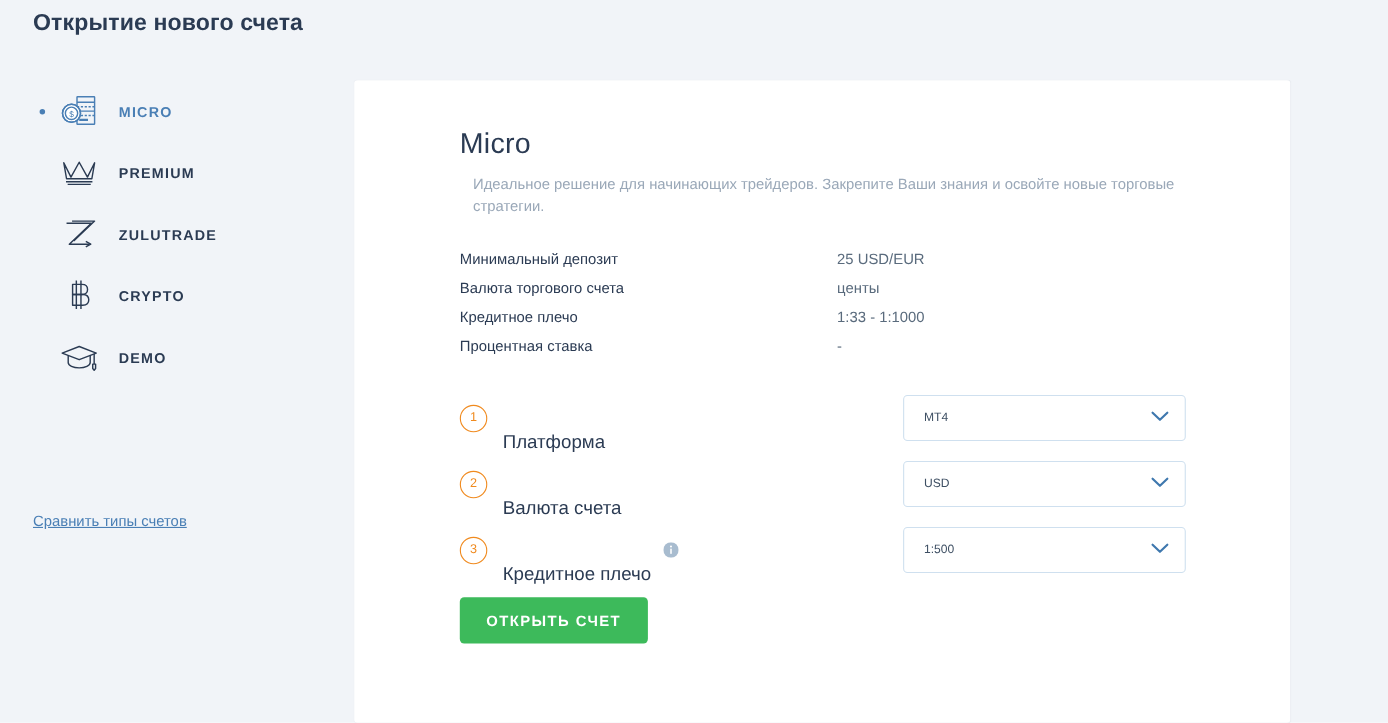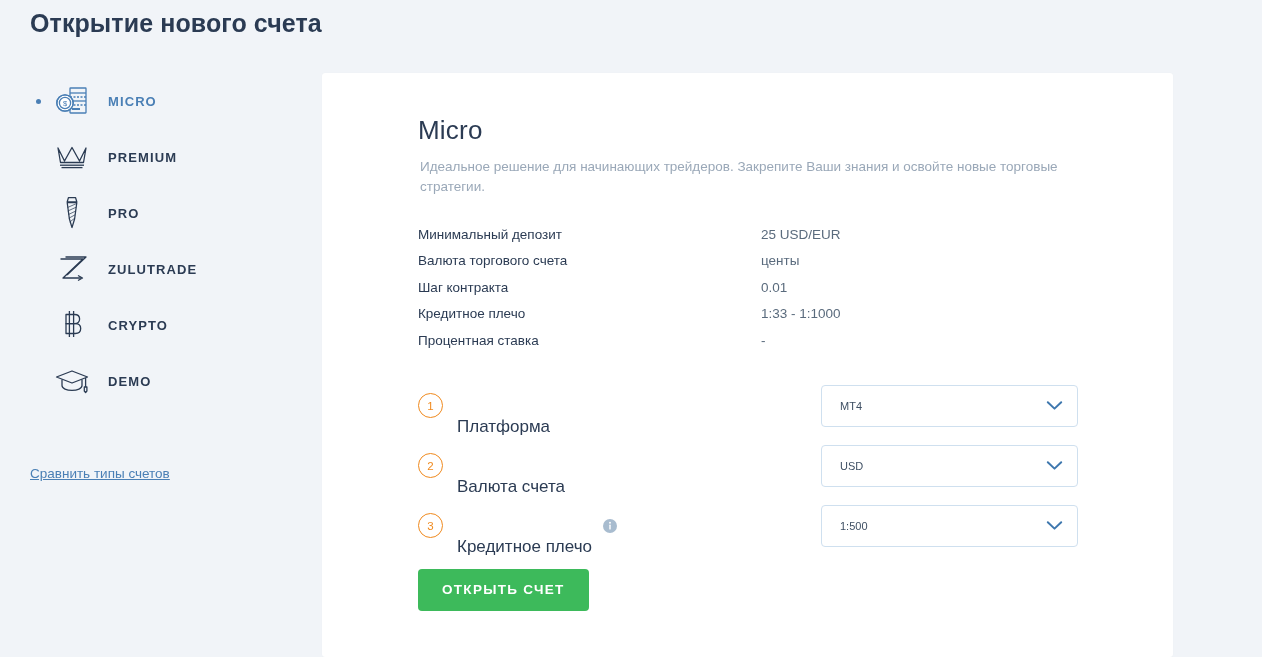--- a/index.html
+++ b/index.html
@@ -16,21 +16,21 @@
     font-family: "Liberation Sans", "DejaVu Sans", sans-serif;
     color: #2c3e50;
     position: relative;
   }
 
   
   .page-title {
     position: absolute;
     left: 30px;
     top: 9px;
-    font-size: 25px;
+    font-size: 21px;
     font-weight: bold;
     color: #2b3b53;
     letter-spacing: 0.1px;
     white-space: nowrap;
   }
 
   
   .sidebar {
     position: absolute;
     left: 0px;
@@ -110,21 +110,21 @@
     font-size: 26px;
     font-weight: normal;
     color: #2b3b53;
     margin: 0 0 11px 0;
     letter-spacing: 0.2px;
   }
   .plan-desc {
     font-size: 13.5px;
     line-height: 20px;
     color: #9aa8b8;
-    margin: 2px;
+    margin: 12px;
     width: 658px;
   }
 
   
   .spec-table {
     margin-top: 24px;
     border-collapse: collapse;
     width: 658px;
   }
   .spec-table td {
@@ -251,36 +251,20 @@
       <span class="acct-icon">
         <svg width="36" height="28" viewBox="0 0 36 28" fill="none" stroke="#2b3b53" stroke-width="1.3" stroke-linejoin="round">
           <path d="M4 5 L10.5 18 L18 4.5 L25.5 18 L32 5 L29.5 19.5 L6.5 19.5 Z"></path>
           <line x1="6" y1="22.2" x2="30" y2="22.2"></line>
           <line x1="7.5" y1="24.6" x2="28.5" y2="24.6"></line>
         </svg>
       </span>
       <span class="acct-label">PREMIUM</span>
     </li>
 
-    <li class="acct-item">
-      <span class="acct-icon">
-        <svg width="22" height="34" viewBox="0 0 22 34" fill="none" stroke="#2b3b53" stroke-width="1.25" stroke-linejoin="round">
-          <path d="M7.5 1.5 L14.5 1.5 L15.8 5.8 L6.2 5.8 Z"></path>
-          <path d="M6.2 6.6 L15.8 6.6 L13.6 23 L11 31.5 L8.4 23 Z"></path>
-          <g stroke-width="0.85" opacity="0.85">
-            <line x1="6.6" y1="11.5" x2="15.4" y2="7.6"></line>
-            <line x1="6.8" y1="15" x2="15.2" y2="11.2"></line>
-            <line x1="7.3" y1="18.6" x2="14.8" y2="15"></line>
-            <line x1="7.9" y1="22.2" x2="14.1" y2="18.8"></line>
-            <line x1="8.8" y1="26" x2="13.3" y2="22.5"></line>
-          </g>
-        </svg>
-      </span>
-      <span class="acct-label">PRO</span>
-    </li>
 
     <li class="acct-item">
       <span class="acct-icon">
         <svg width="34" height="30" viewBox="0 0 34 30" fill="none" stroke="#2b3b53" stroke-width="1.3" stroke-linejoin="round">
           <path d="M5.5 5 L28 5 L8 24 L26 24"></path>
           <path d="M10.5 3 L31 3 L12 21"></path>
           <path d="M23 21.5 L27.5 24 L23 26.5"></path>
         </svg>
       </span>
       <span class="acct-label">ZULUTRADE</span>
@@ -323,24 +307,20 @@
 
     <table class="spec-table">
       <tbody>
         <tr>
           <td class="spec-key">Минимальный депозит</td>
           <td class="spec-val">25 USD/EUR</td>
         </tr>
         <tr>
           <td class="spec-key">Валюта торгового счета</td>
           <td class="spec-val">центы</td>
-        </tr>
-        <tr>
-          <td class="spec-key">Шаг контракта</td>
-          <td class="spec-val">0.01</td>
         </tr>
         <tr>
           <td class="spec-key">Кредитное плечо</td>
           <td class="spec-val">1:33 - 1:1000</td>
         </tr>
         <tr>
           <td class="spec-key">Процентная ставка</td>
           <td class="spec-val">-</td>
         </tr>
       </tbody>

